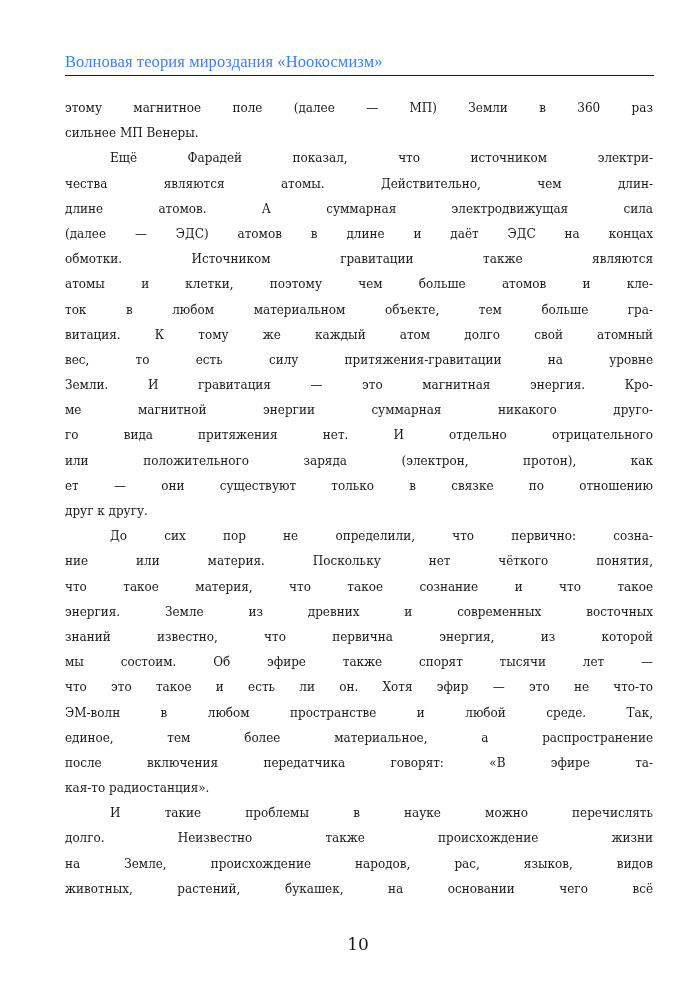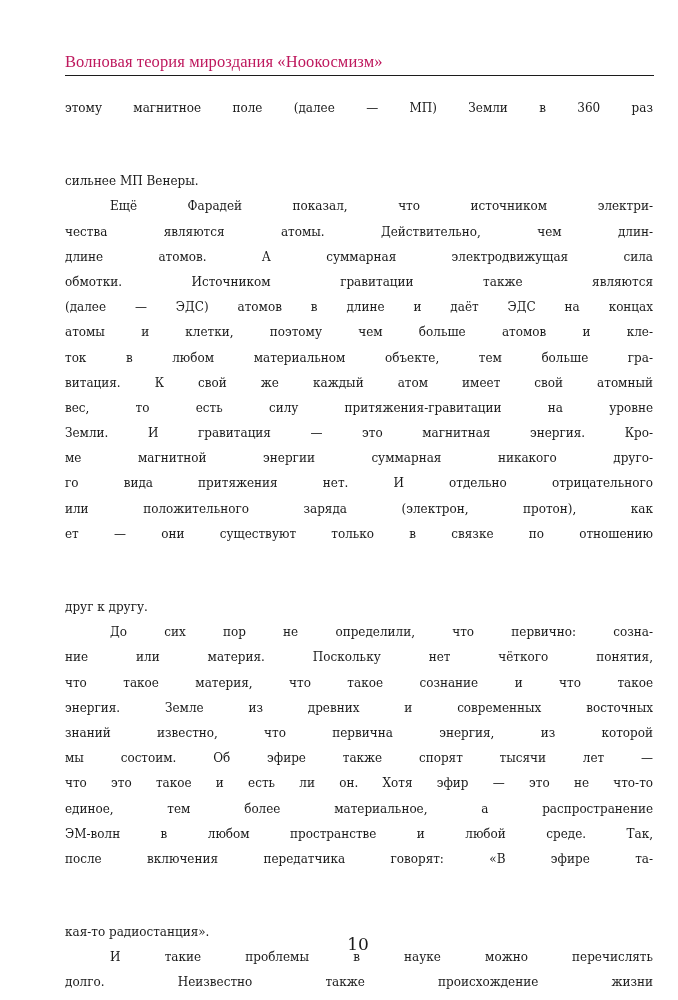--- a/index.html
+++ b/index.html
@@ -16,21 +16,21 @@
       color: #1a1a1a;
     }
     .running-header {
       position: absolute;
       left: 65px;
       top: 52px;
       width: 589px;
       font-family: "Liberation Serif", "DejaVu Serif", serif;
       font-size: 16.5px;
       letter-spacing: 0.1px;
-      color: #be185d;
+      color: #3b82f6;
       white-space: nowrap;
     }
     .header-rule {
       position: absolute;
       left: 65px;
       top: 75px;
       width: 589px;
       height: 0;
       border-top: 1.6px solid #1c1c1c;
     }
@@ -45,21 +45,20 @@
       height: 25.2px;
       line-height: 25.2px;
       font-size: 12px;
       text-align: justify;
       text-align-last: justify;
       white-space: nowrap;
       overflow: visible;
     }
     .line.last {
       text-align-last: left;
-      margin-top: 48px;
     }
     .line.indent {
       padding-left: 45px;
     }
     .page-number {
       position: absolute;
       left: 0;
       width: 716px;
       top: 934px;
       text-align: center;
@@ -80,44 +79,44 @@
 
     <div>
       <span class="line">этому магнитное поле (далее — МП) Земли в 360 раз</span>
       <span class="line last">сильнее МП Венеры.</span>
     </div>
 
     <div>
       <span class="line indent">Ещё Фарадей показал, что источником электри-</span>
       <span class="line">чества являются атомы. Действительно, чем длин-</span>
       <span class="line">длине атомов. А суммарная электродвижущая сила</span>
+      <span class="line">(далее — ЭДС) атомов в длине и даёт ЭДС на концах</span>
       <span class="line">обмотки. Источником гравитации также являются</span>
-      <span class="line">(далее — ЭДС) атомов в длине и даёт ЭДС на концах</span>
       <span class="line">атомы и клетки, поэтому чем больше атомов и кле-</span>
       <span class="line">ток в любом материальном объекте, тем больше гра-</span>
-      <span class="line">витация. К свой же каждый атом имеет свой атомный</span>
+      <span class="line">витация. К тому же каждый атом долго свой атомный</span>
       <span class="line">вес, то есть силу притяжения-гравитации на уровне</span>
       <span class="line">Земли. И гравитация — это магнитная энергия. Кро-</span>
       <span class="line">ме магнитной энергии суммарная никакого друго-</span>
       <span class="line">го вида притяжения нет. И отдельно отрицательного</span>
       <span class="line">или положительного заряда (электрон, протон), как</span>
       <span class="line">ет — они существуют только в связке по отношению</span>
       <span class="line last">друг к другу.</span>
     </div>
 
     <div>
       <span class="line indent">До сих пор не определили, что первично: созна-</span>
       <span class="line">ние или материя. Поскольку нет чёткого понятия,</span>
       <span class="line">что такое материя, что такое сознание и что такое</span>
       <span class="line">энергия. Земле из древних и современных восточных</span>
       <span class="line">знаний известно, что первична энергия, из которой</span>
       <span class="line">мы состоим. Об эфире также спорят тысячи лет —</span>
       <span class="line">что это такое и есть ли он. Хотя эфир — это не что-то</span>
+      <span class="line">ЭМ-волн в любом пространстве и любой среде. Так,</span>
       <span class="line">единое, тем более материальное, а распространение</span>
-      <span class="line">ЭМ-волн в любом пространстве и любой среде. Так,</span>
       <span class="line">после включения передатчика говорят: «В эфире та-</span>
       <span class="line last">кая-то радиостанция».</span>
     </div>
 
     <div>
       <span class="line indent">И такие проблемы в науке можно перечислять</span>
       <span class="line">долго. Неизвестно также происхождение жизни</span>
       <span class="line">на Земле, происхождение народов, рас, языков, видов</span>
       <span class="line">животных, растений, букашек, на основании чего всё</span>
     </div>

